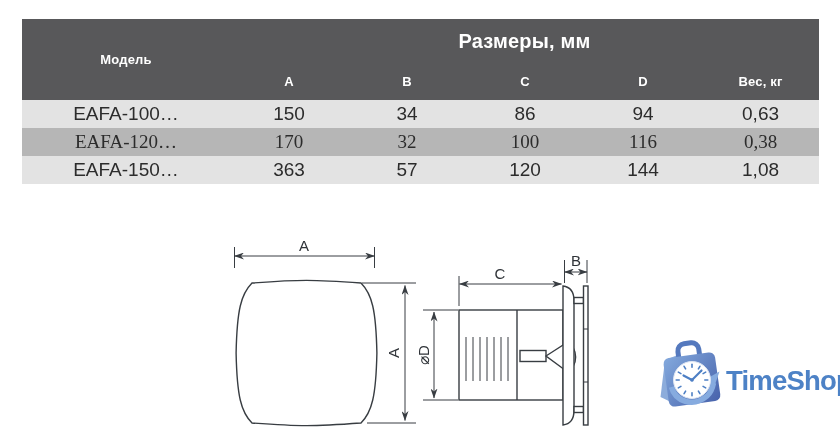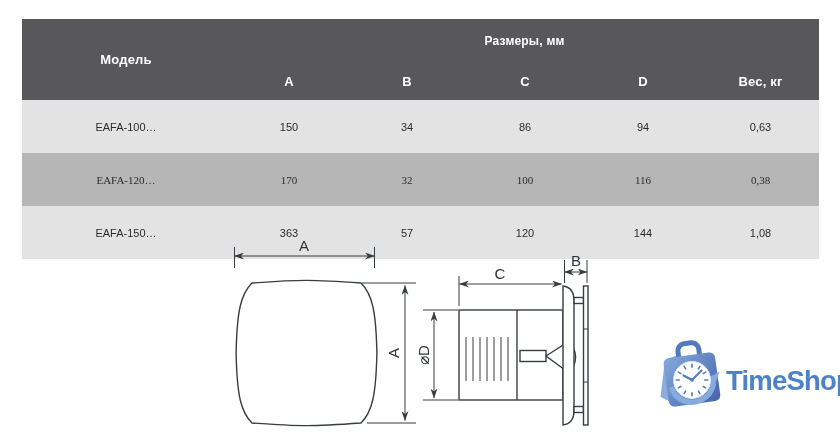--- a/index.html
+++ b/index.html
@@ -13,22 +13,22 @@
     position:absolute;left:22px;top:19px;width:797px;
     border-collapse:collapse;table-layout:fixed;
   }
   .spec th,.spec td{padding:0;text-align:center;vertical-align:middle;border:0;}
   .spec thead th{
     background:#58585a;color:#ffffff;font-weight:700;font-size:13px;
     letter-spacing:.2px;
   }
   .spec tr.h1{height:44px;}
   .spec tr.h2{height:37px;}
-  .spec th.sizes-h{font-size:12px;}
-  .spec tbody tr{height:53px;font-size:11px;color:#2c2c2c;}
+  .spec th.sizes-h{font-size:20px;}
+  .spec tbody tr{height:28px;font-size:19px;color:#2c2c2c;}
   .spec tbody tr.row-light{background:#e3e3e3;}
   .spec tbody tr.row-dark{background:#b6b6b6;font-family:Liberation Serif, serif;}
   
   svg.drawing{position:absolute;left:215px;top:240px;}
   svg.drawing .obj{fill:none;stroke:#383d42;stroke-width:1.4;}
   svg.drawing .objf{fill:#ffffff;stroke:#383d42;stroke-width:1.4;}
   svg.drawing .thin{fill:none;stroke:#383d42;stroke-width:1;}
   svg.drawing .dim{fill:none;stroke:#383d42;stroke-width:1;}
   svg.drawing text{
     font-family:"Liberation Sans","DejaVu Sans",sans-serif;

